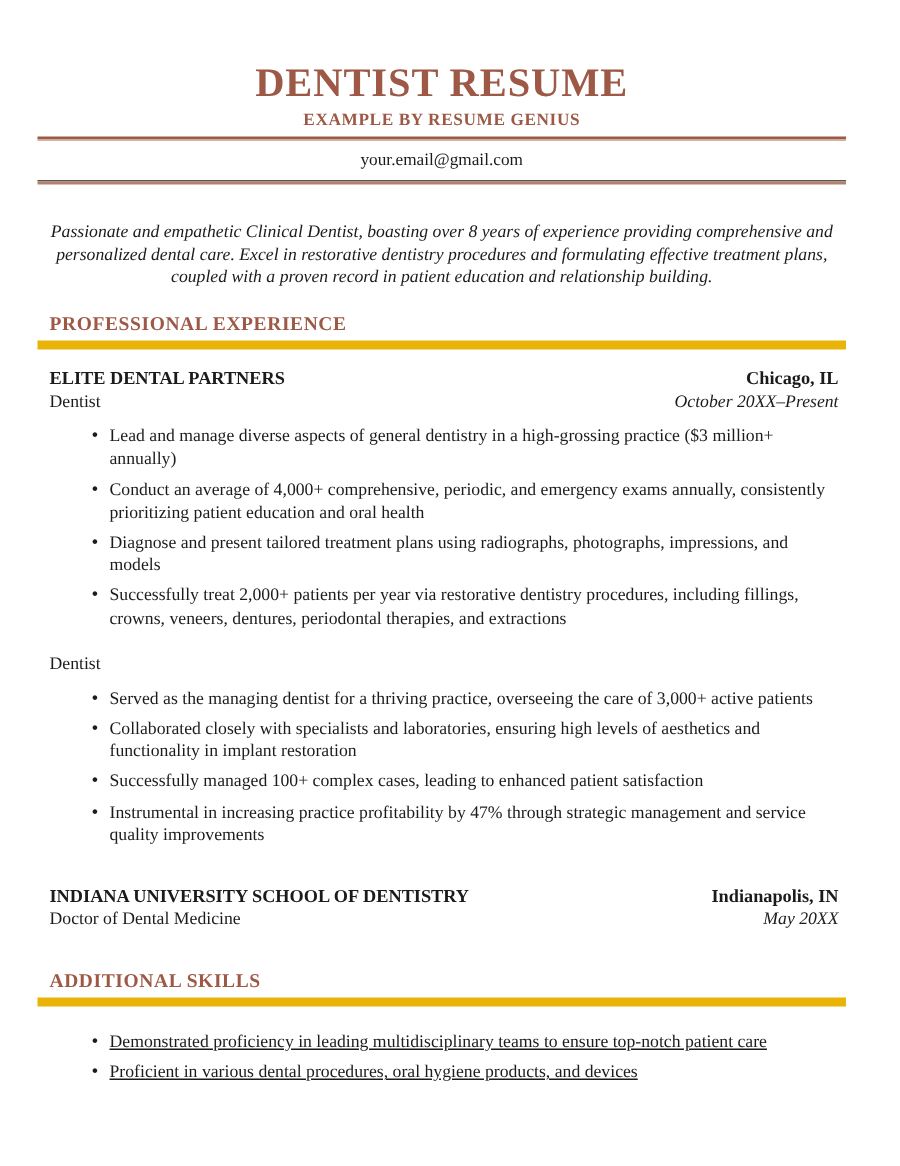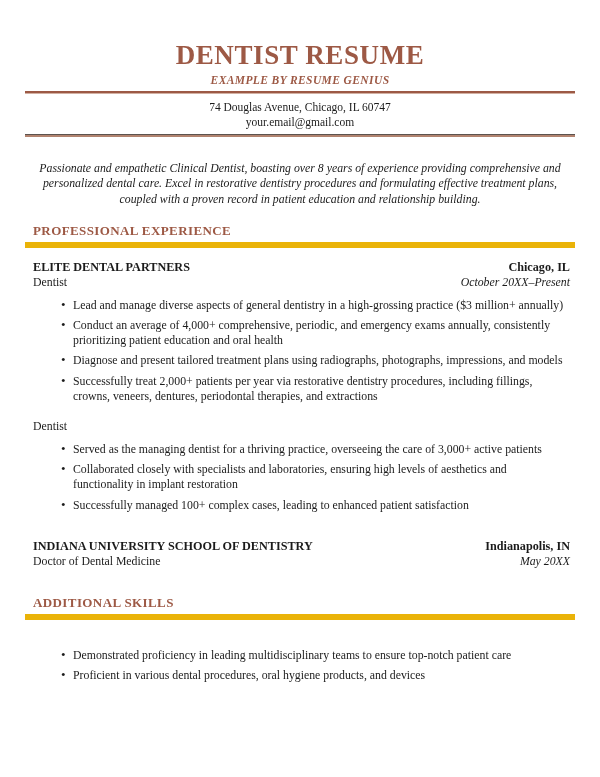--- a/index.html
+++ b/index.html
@@ -6,30 +6,30 @@
     --accent:#9D5945;
     --text:#1B1B1B;
   }
   *{box-sizing:border-box;}
   html,body{margin:0;padding:0;}
   body{
     width:600px;height:777px;overflow:hidden;background:#ffffff;
     font-family:"Liberation Serif", serif;color:var(--text);
     font-size:11.8px;
   }
-  .page{width:600px;height:777px;padding:42px 25px 0 25px;}
+  .page{width:600px;height:777px;padding:42px 36px 0 25px;}
 
   
   .title{
     margin:0;text-align:center;color:var(--accent);
     font-size:27px;line-height:26px;font-weight:bold;letter-spacing:0.6px;
   }
   .subtitle{
     margin-top:6px;text-align:center;color:var(--accent);
-    font-size:11.5px;font-weight:bold;letter-spacing:0.4px;font-style:italic;
+    font-size:11.5px;font-weight:bold;letter-spacing:0.4px;
   }
   .rule{height:0;}
   .rule-1{margin-top:5px;border-top:2px solid #9C5945;border-bottom:1px solid #D3B0A2;}
   .rule-2{margin-top:5px;border-top:1px solid #5C534F;border-bottom:2px solid #B1836F;}
   .contact{margin-top:6px;text-align:center;font-size:11.5px;line-height:14.6px;}
   .summary{
     margin:24px auto 0;max-width:548px;text-align:center;
     font-style:italic;font-size:11.8px;line-height:15.2px;
   }
 
@@ -61,21 +61,20 @@
 </head>
 <body>
 
 <div class="page">
 
   <header>
     <h1 class="title">DENTIST RESUME</h1>
     <div class="subtitle">EXAMPLE BY RESUME GENIUS</div>
     <div class="rule rule-1"></div>
     <div class="contact">
-      <div>74 Douglas Avenue, Chicago, IL 60747</div>
       <div>your.email@gmail.com</div>
     </div>
     <div class="rule rule-2"></div>
     <p class="summary">Passionate and empathetic Clinical Dentist, boasting over 8 years of experience providing comprehensive and personalized dental care. Excel in restorative dentistry procedures and formulating effective treatment plans, coupled with a proven record in patient education and relationship building.</p>
   </header>
 
   <section class="section">
     <h2 class="section-heading">PROFESSIONAL EXPERIENCE</h2>
 
     <div class="entry">
@@ -96,38 +95,39 @@
     </div>
 
     <div class="entry entry-gap">
       <div class="row">
         <span class="role">Dentist</span>
       </div>
       <ul class="bullets">
         <li class="bullet"><span class="dot"></span><span>Served as the managing dentist for a thriving practice, overseeing the care of 3,000+ active patients</span></li>
         <li class="bullet"><span class="dot"></span><span>Collaborated closely with specialists and laboratories, ensuring high levels of aesthetics and functionality in implant restoration</span></li>
         <li class="bullet"><span class="dot"></span><span>Successfully managed 100+ complex cases, leading to enhanced patient satisfaction</span></li>
+        <li class="bullet"><span class="dot"></span><span>Instrumental in increasing practice profitability by 47% through strategic management and service quality improvements</span></li>
       </ul>
     </div>
   </section>
 
   <section class="section section-gap">
     <div class="entry">
       <div class="row">
         <span class="company">INDIANA UNIVERSITY SCHOOL OF DENTISTRY</span>
         <span class="location">Indianapolis, IN</span>
       </div>
       <div class="row">
         <span class="role">Doctor of Dental Medicine</span>
         <span class="dates">May 20XX</span>
       </div>
     </div>
   </section>
 
   <section class="section section-gap">
     <h2 class="section-heading">ADDITIONAL SKILLS</h2>
-    <ul class="bullets" style="margin-top:28px;">
+    <ul class="bullets" style="margin-top:16px;text-decoration:underline;">
       <li class="bullet"><span class="dot"></span><span>Demonstrated proficiency in leading multidisciplinary teams to ensure top-notch patient care</span></li>
       <li class="bullet"><span class="dot"></span><span>Proficient in various dental procedures, oral hygiene products, and devices</span></li>
     </ul>
   </section>
 
 </div>
 
 </body></html>

